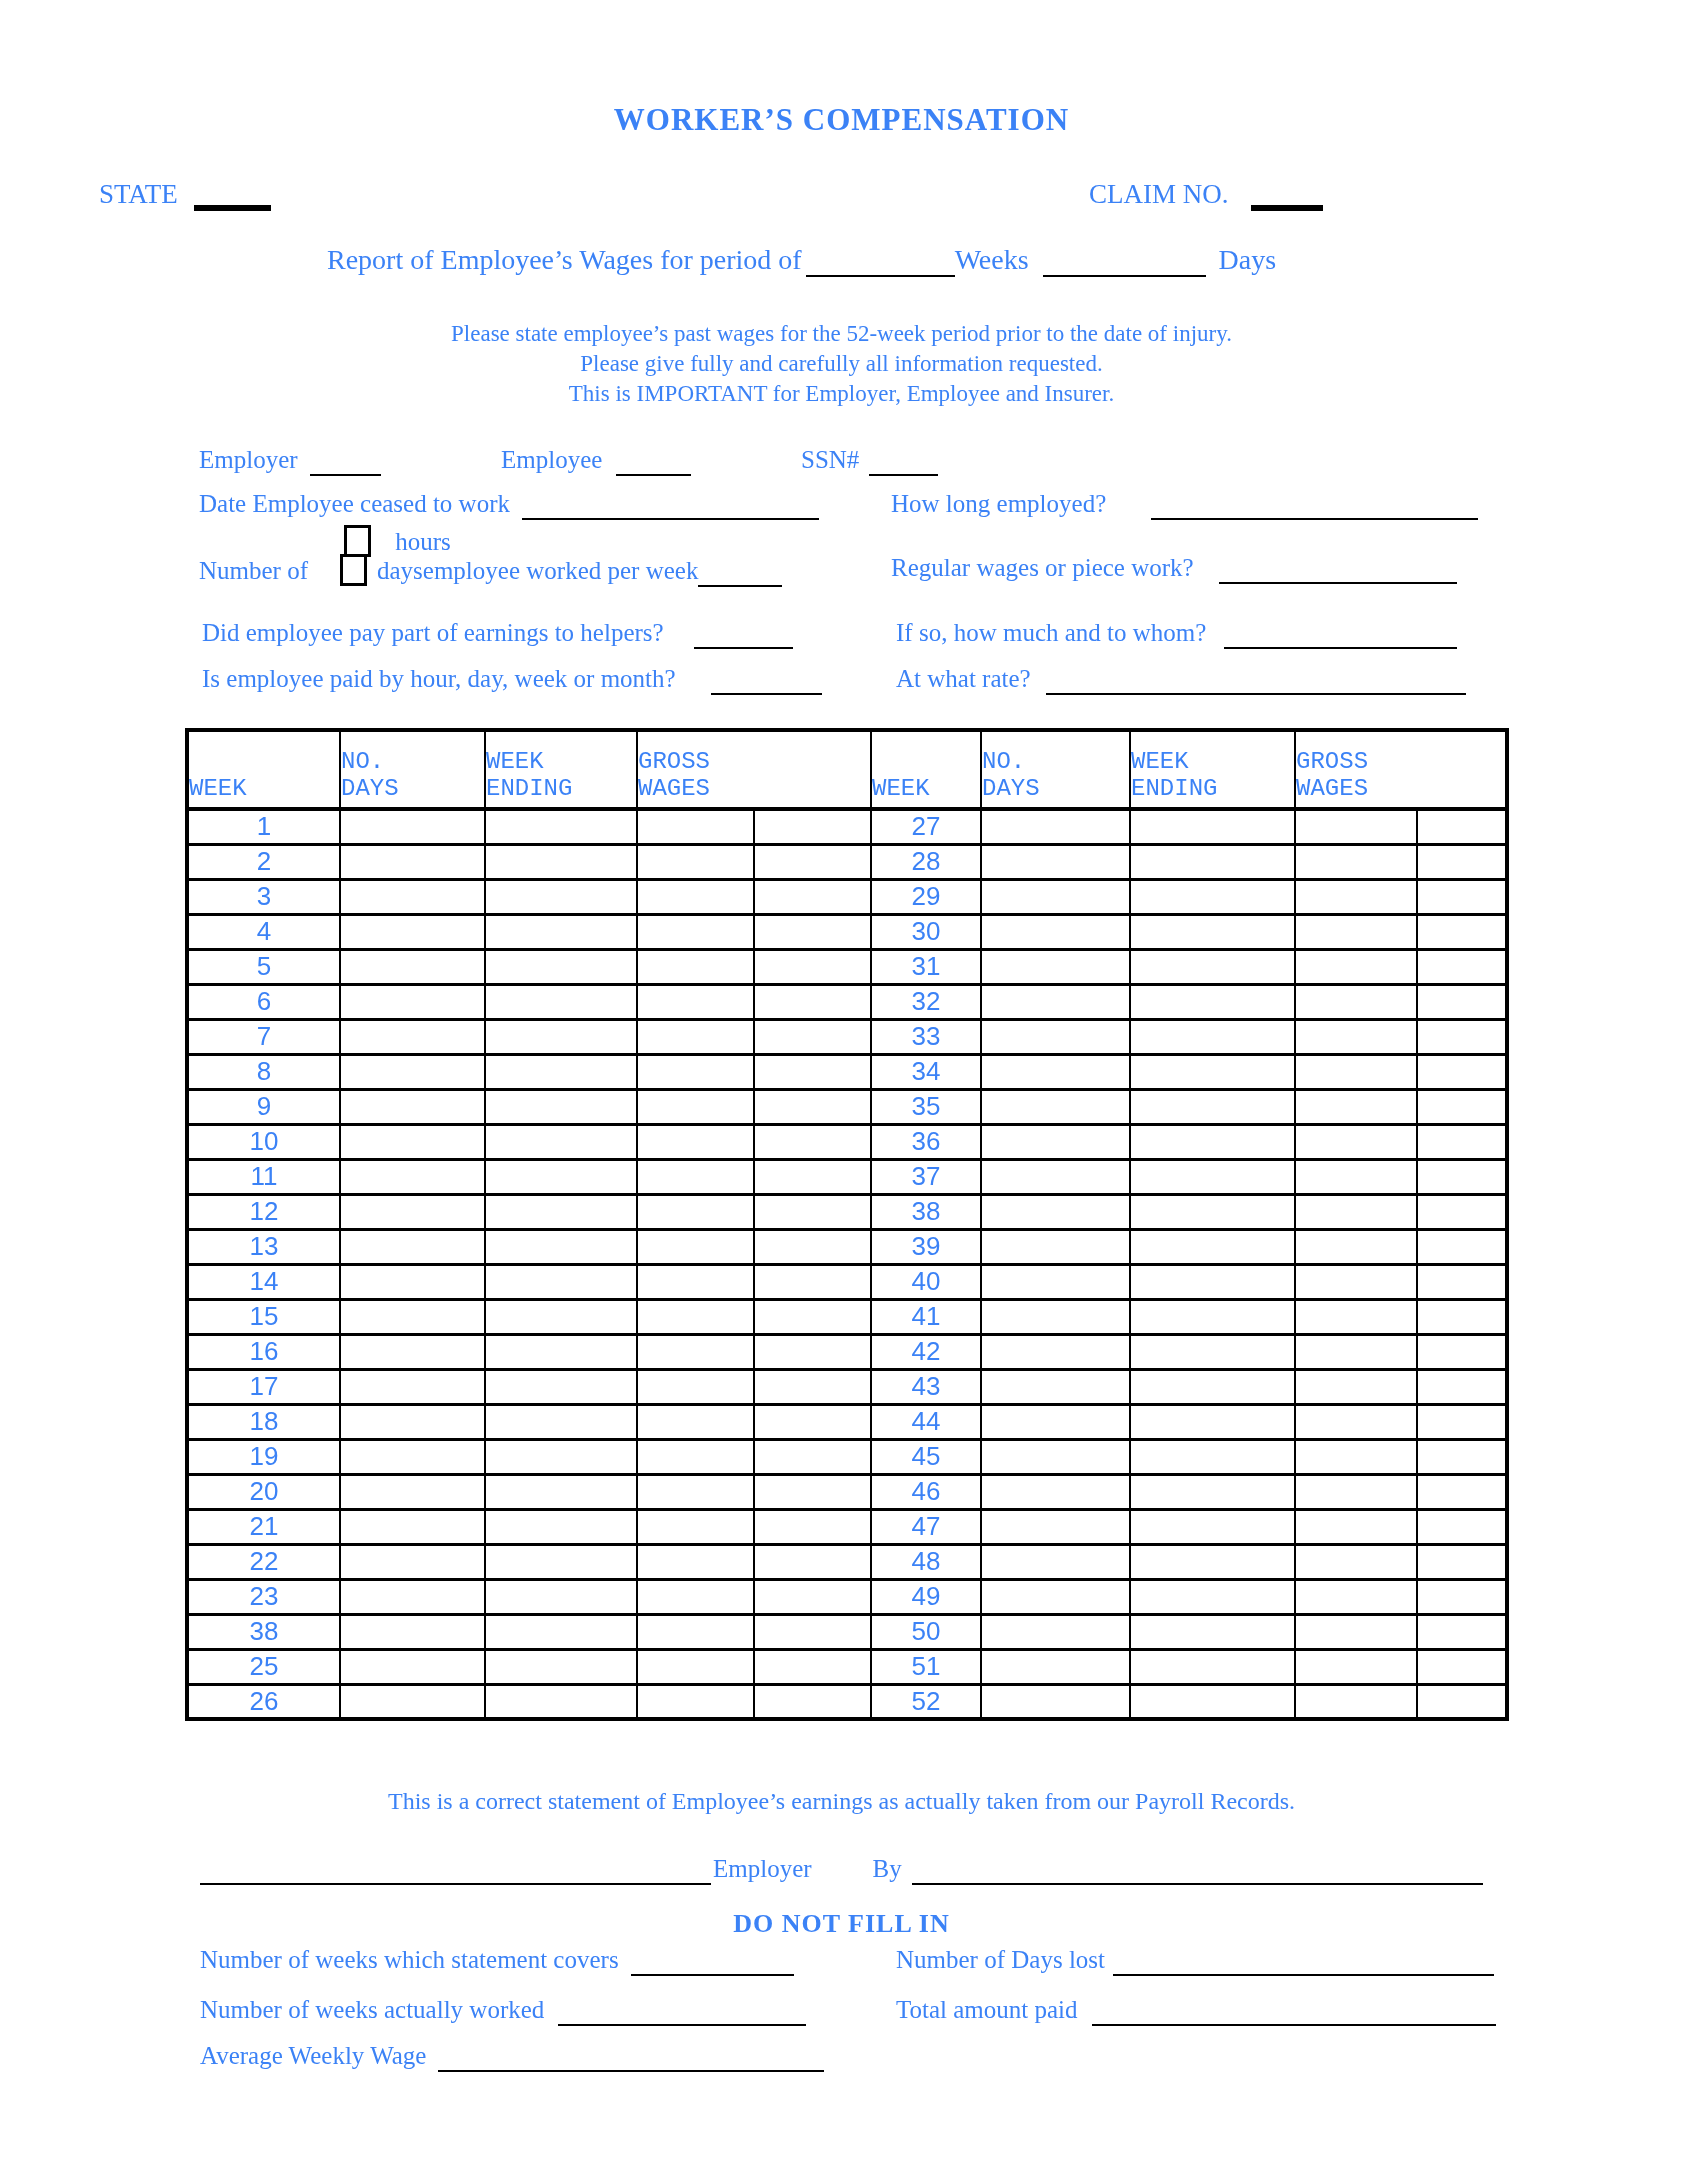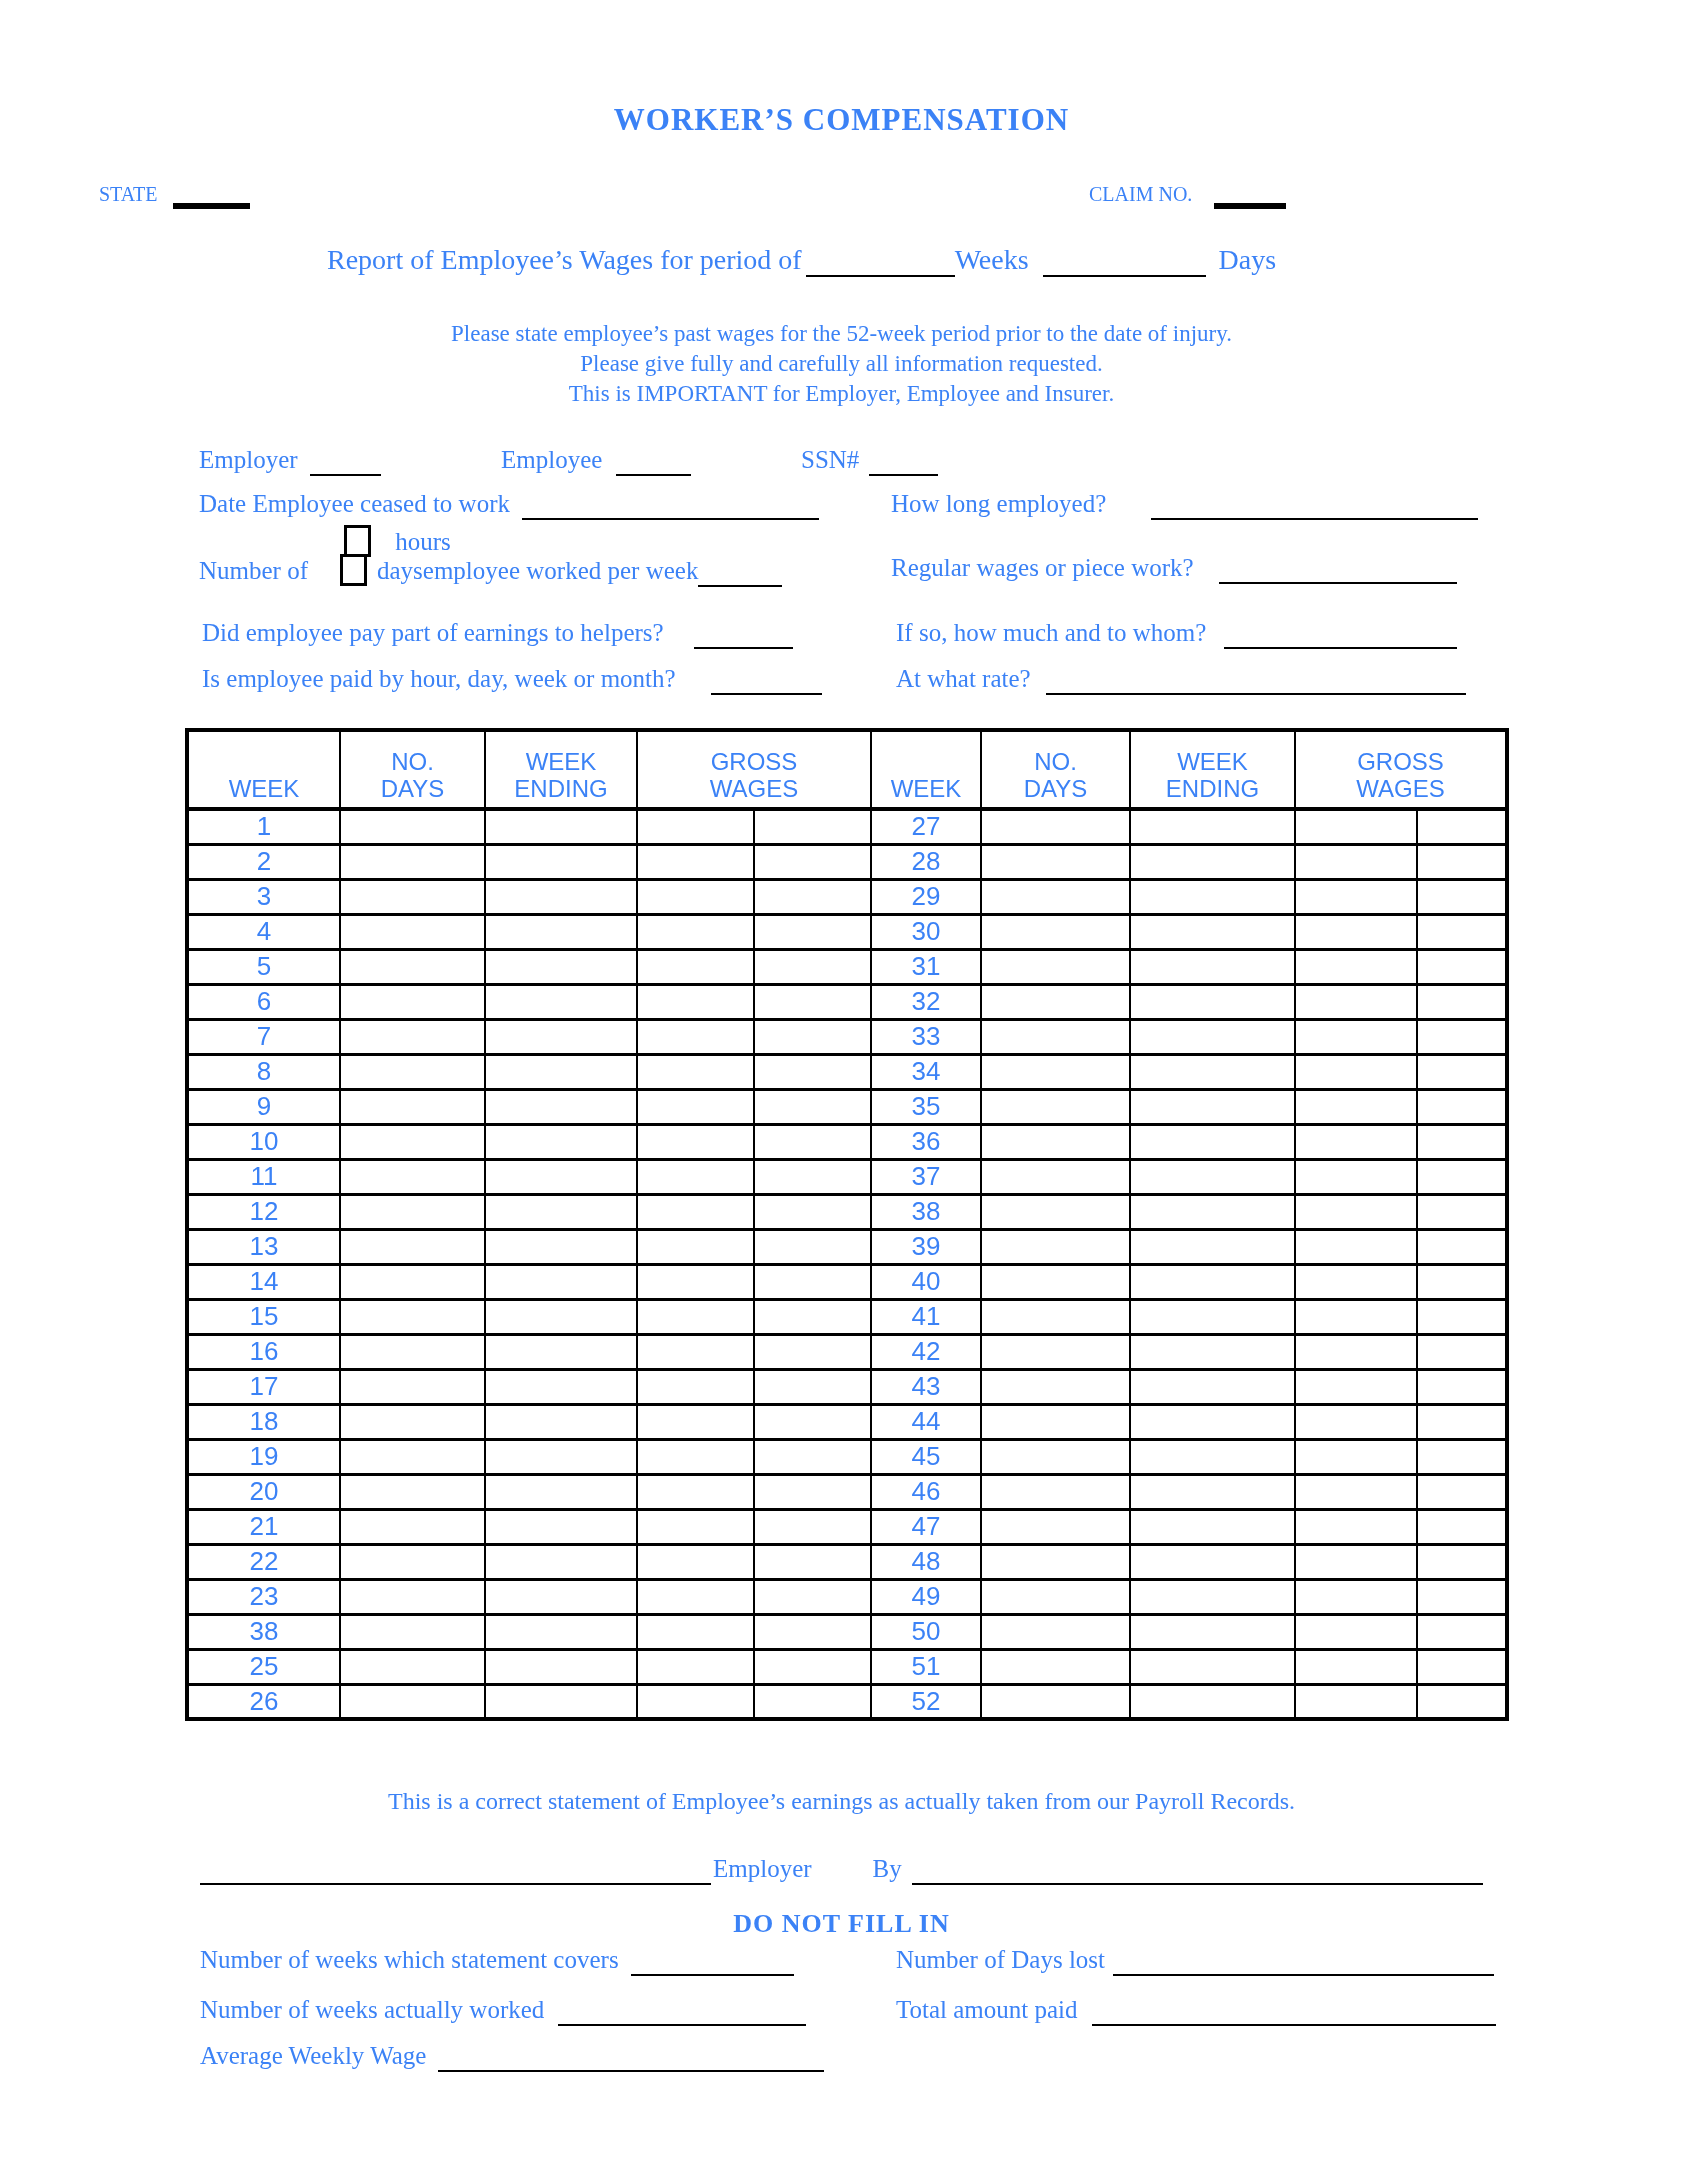--- a/index.html
+++ b/index.html
@@ -9,21 +9,21 @@
     height: 2178px;
     background: #ffffff;
     color: #3b82f6;
     font-family: "Liberation Serif", "DejaVu Serif", serif;
     font-size: 25px;
     overflow: hidden;
   }
   .abs { position: absolute; white-space: nowrap; }
   .center { left: 0; width: 100%; text-align: center; }
   .title { font-size: 31px; font-weight: bold; letter-spacing: 1px; }
-  .lg { font-size: 20px; }
+  .lg { font-size: 27px; }
   .report { font-size: 28px; }
   .instr { font-size: 23px; line-height: 30px; }
   .stmt { font-size: 24px; }
   .dnf { font-size: 26px; font-weight: bold; letter-spacing: 1px; }
   .blank {
     display: inline-block;
     height: 0.85em;
     border-bottom: 2px solid #000;
     vertical-align: -0.3em;
   }
@@ -50,22 +50,22 @@
     border-right: 2px solid #000;
     border-top: 3px solid #000;
     border-bottom: 3px solid #000;
     padding: 0;
     overflow: hidden;
   }
   .wages thead th {
     border-bottom: 4px solid #000;
     height: 70px;
     vertical-align: bottom;
-    text-align: center;
-    font-family: Liberation Sans, sans-serif;
+    text-align: left;
+    font-family: Liberation Mono, monospace;
     font-size: 24px;
     font-weight: normal;
     line-height: 27px;
     padding-bottom: 5px;
   }
   .wages tbody tr { height: 35px; }
   .wages td.wk {
     font-family: "Liberation Sans", "DejaVu Sans", sans-serif;
     font-size: 26px;
     text-align: center;

